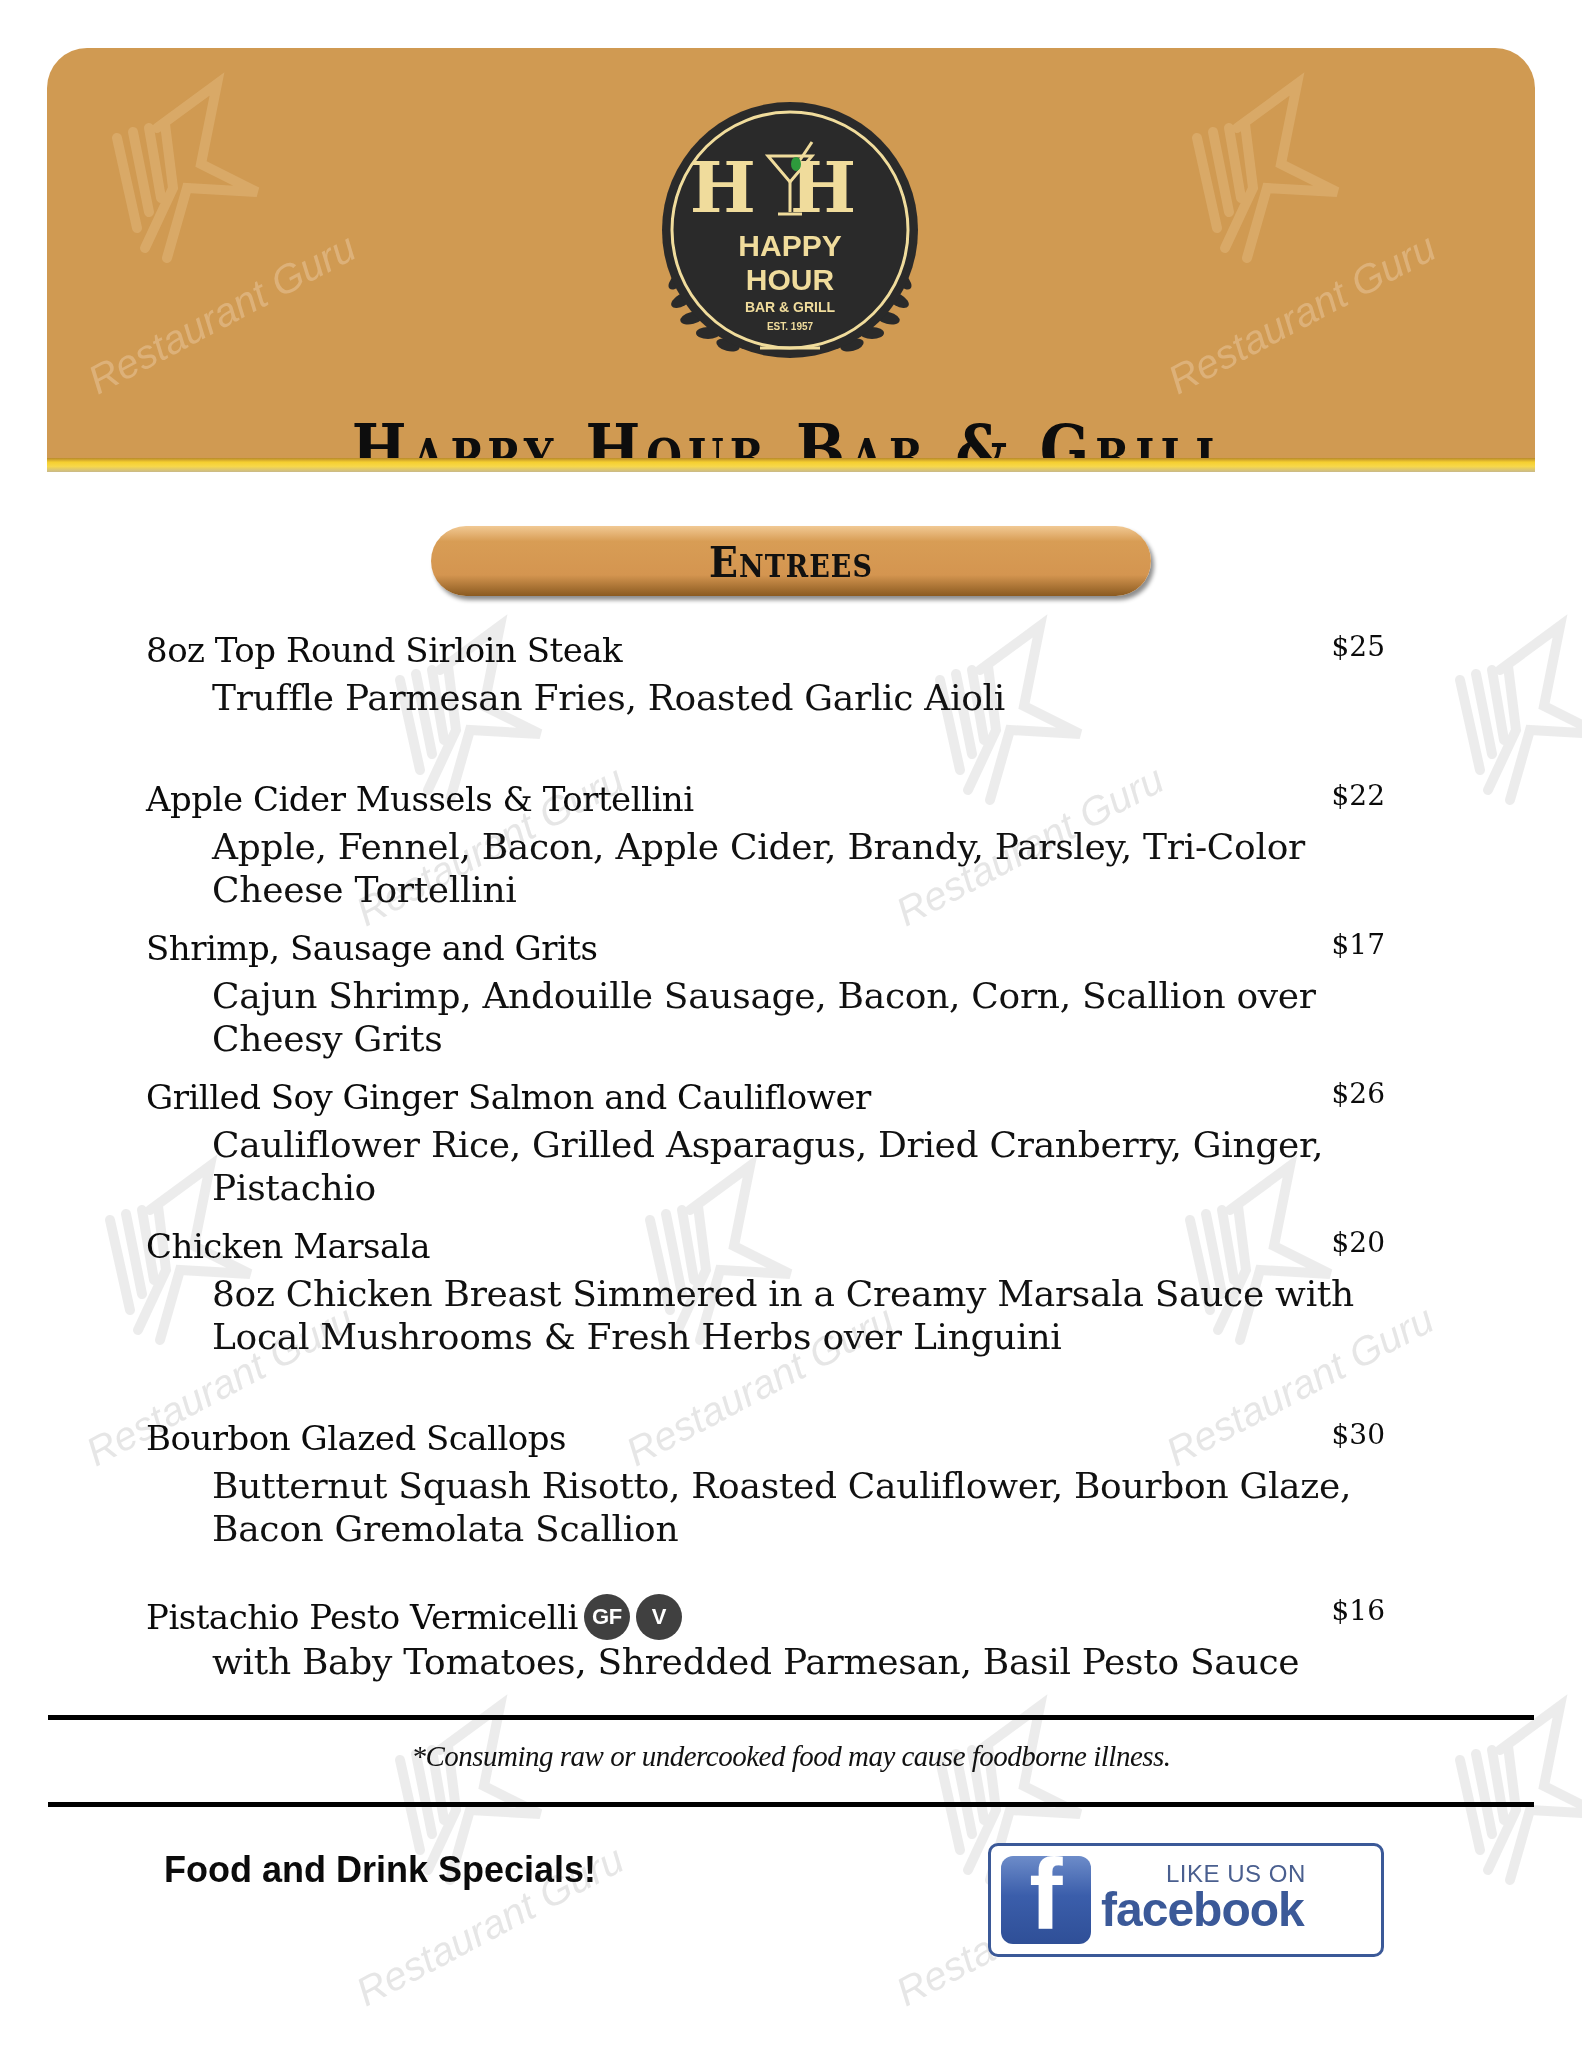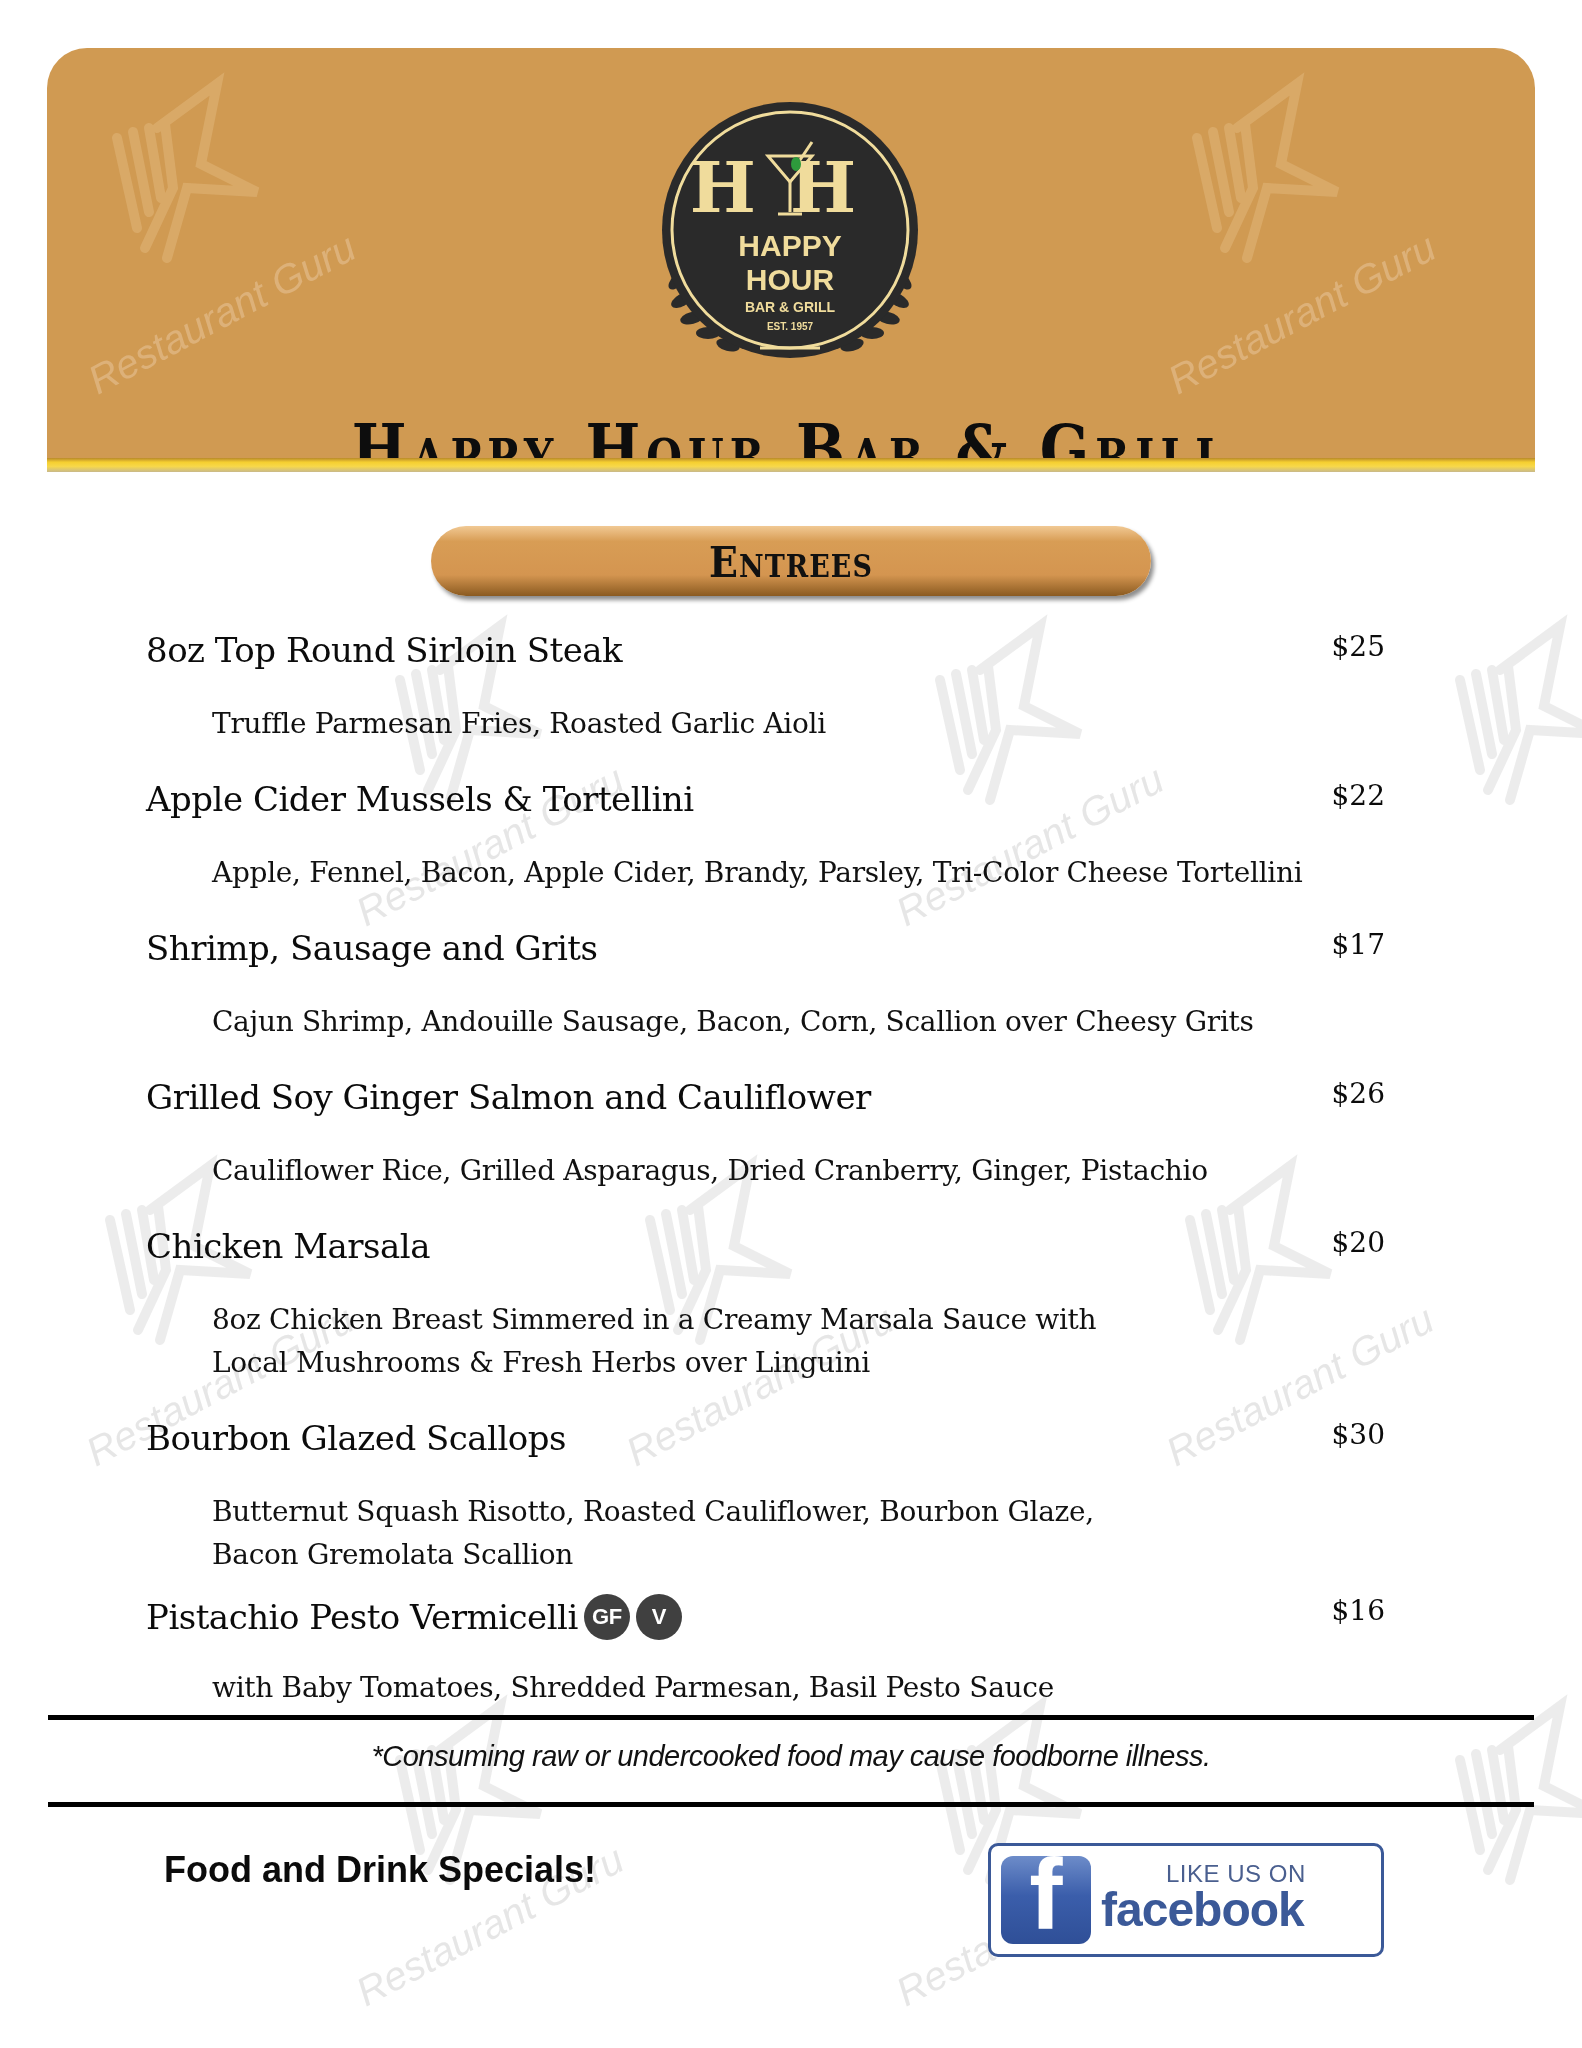--- a/index.html
+++ b/index.html
@@ -65,37 +65,36 @@
       font-family: "DejaVu Serif", serif; font-size: 34px; color: #0b0b0b;
       letter-spacing: -0.5px;
       display: flex; align-items: center; margin-left: 24px;
     }
     .item-price {
       position: absolute; right: 0; top: 0;
       font-family: "DejaVu Serif", serif; font-size: 28px; color: #0b0b0b;
     }
     .item-desc {
       position: absolute; left: 95px; top: 46px;
-      font-family: "DejaVu Serif", serif; font-size: 28px; line-height: 43px; color: #111;
+      font-family: "DejaVu Serif", serif; font-size: 36px; line-height: 43px; color: #111;
       letter-spacing: -0.3px;
-      margin-top: 26px;
     }
     .badge {
       display: inline-flex; align-items: center; justify-content: center;
       width: 46px; height: 46px; border-radius: 50%; background: #404040; color: #fff;
       font-family: "Liberation Sans", sans-serif; font-weight: bold; font-size: 22px;
       margin-left: 6px;
     }
     .badge:first-child { margin-left: 40px; }
 
     
     .rule { position: absolute; left: 48px; width: 1486px; height: 5px; background: #000; }
     .disclaimer {
       position: absolute; left: 0; right: 0; top: 1740px; text-align: center;
-      font-family: Liberation Sans, sans-serif; font-style: italic; font-size: 29px; color: #111;
+      font-family: Liberation Serif, serif; font-style: italic; font-size: 29px; color: #111;
       letter-spacing: -0.5px;
     }
 
     
     .follow {
       position: absolute; left: 100px; top: 1845px; width: 560px; text-align: center;
       font-family: "Liberation Sans", sans-serif; font-weight: bold; font-size: 36px; line-height: 50px;
       color: #0b0b0b;
     }
     .fb-badge {

